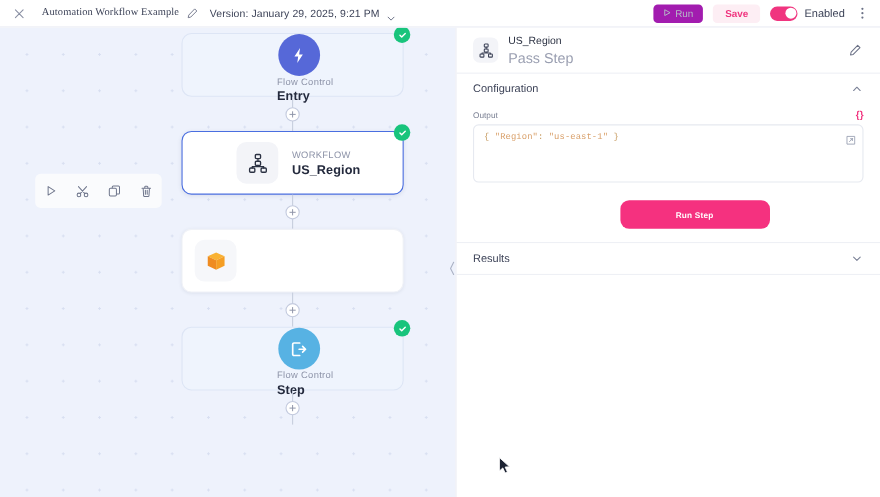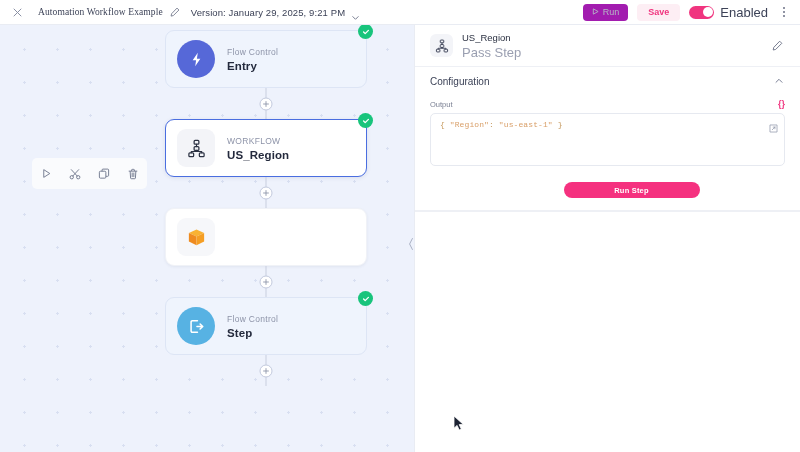--- a/index.html
+++ b/index.html
@@ -95,21 +95,21 @@
     position: relative;
   }
   .toggle::after {
     content: "";
     position: absolute;
     top: 1.5px; right: 1.5px;
     width: 10px; height: 10px;
     border-radius: 50%;
     background: #fff;
   }
-  .toggle-label { font-size: 13px; color: #3c4257; }
+  .toggle-label { font-size: 10px; color: #3c4257; }
   .kebab {
     width: 14px; height: 16px;
     display: flex; flex-direction: column;
     align-items: center; justify-content: center;
     gap: 2px;
     cursor: pointer;
   }
   .kebab i { width: 2px; height: 2px; border-radius: 50%; background: #6b7186; display:block;}
 
   
@@ -167,30 +167,32 @@
     border-radius: 9px;
     background: #ffffff;
     display: flex;
     align-items: center;
     padding-left: 11px;
     cursor: pointer;
   }
   .node.flowctl {
     background: #eff4fd;
     border: 1px solid #dde5f5;
+    flex-direction: column;
   }
   .node.aws {
     background: #ffffff;
     border: 1px solid #f0f2f7;
     box-shadow: 0 1px 3px rgba(40,50,90,.07);
   }
   .node.selected {
     background: #ffffff;
     border: 1.5px solid #4a6ee0;
     box-shadow: 0 1px 4px rgba(40,50,90,.10);
+    justify-content: center;
   }
   .node-icon {
     width: 38px; height: 38px;
     flex: 0 0 38px;
     border-radius: 50%;
     display: flex; align-items: center; justify-content: center;
   }
   .node-icon.sq {
     border-radius: 9px;
     background: #f3f4f8;
@@ -353,21 +355,21 @@
     cursor: pointer;
   }
 
   .runstep-wrap {
     display: flex;
     justify-content: center;
     padding: 16px 0 12px 0;
   }
   .btn-runstep {
     width: 136px;
-    height: 16px;
+    height: 26px;
     border-radius: 8px;
     background: #f5317f;
     color: #ffffff;
     font-size: 7.5px;
     font-weight: bold;
     display: flex;
     align-items: center;
     justify-content: center;
     letter-spacing: .2px;
     cursor: pointer;
@@ -628,20 +630,28 @@
       </span>
     </div>
   </div>
 
   <div class="runstep-wrap">
     <div class="btn-runstep">Run Step</div>
   </div>
 
   <div class="divider"></div>
 
+  <div class="section-head">
+    <span class="section-title">Results</span>
+    <span class="section-chev">
+      <svg width="10" height="10" viewBox="0 0 10 10">
+          <path d="M2 3.7 L5 6.7 L8 3.7" fill="none" stroke="#7a8096" stroke-width="1" stroke-linecap="round" stroke-linejoin="round"></path>
+        </svg>
+    </span>
+  </div>
 
   <div class="divider"></div>
 
 </div>
 
 <div class="cursor">
   <svg width="12" height="17" viewBox="0 0 12 17">
     <path d="M1 1 L1 13.2 L4.1 10.4 L6.2 15 L8.3 14 L6.2 9.6 L10.3 9.4 Z" fill="#1d2333" stroke="#ffffff" stroke-width="0.8" stroke-linejoin="round"></path>
   </svg>
 </div>

